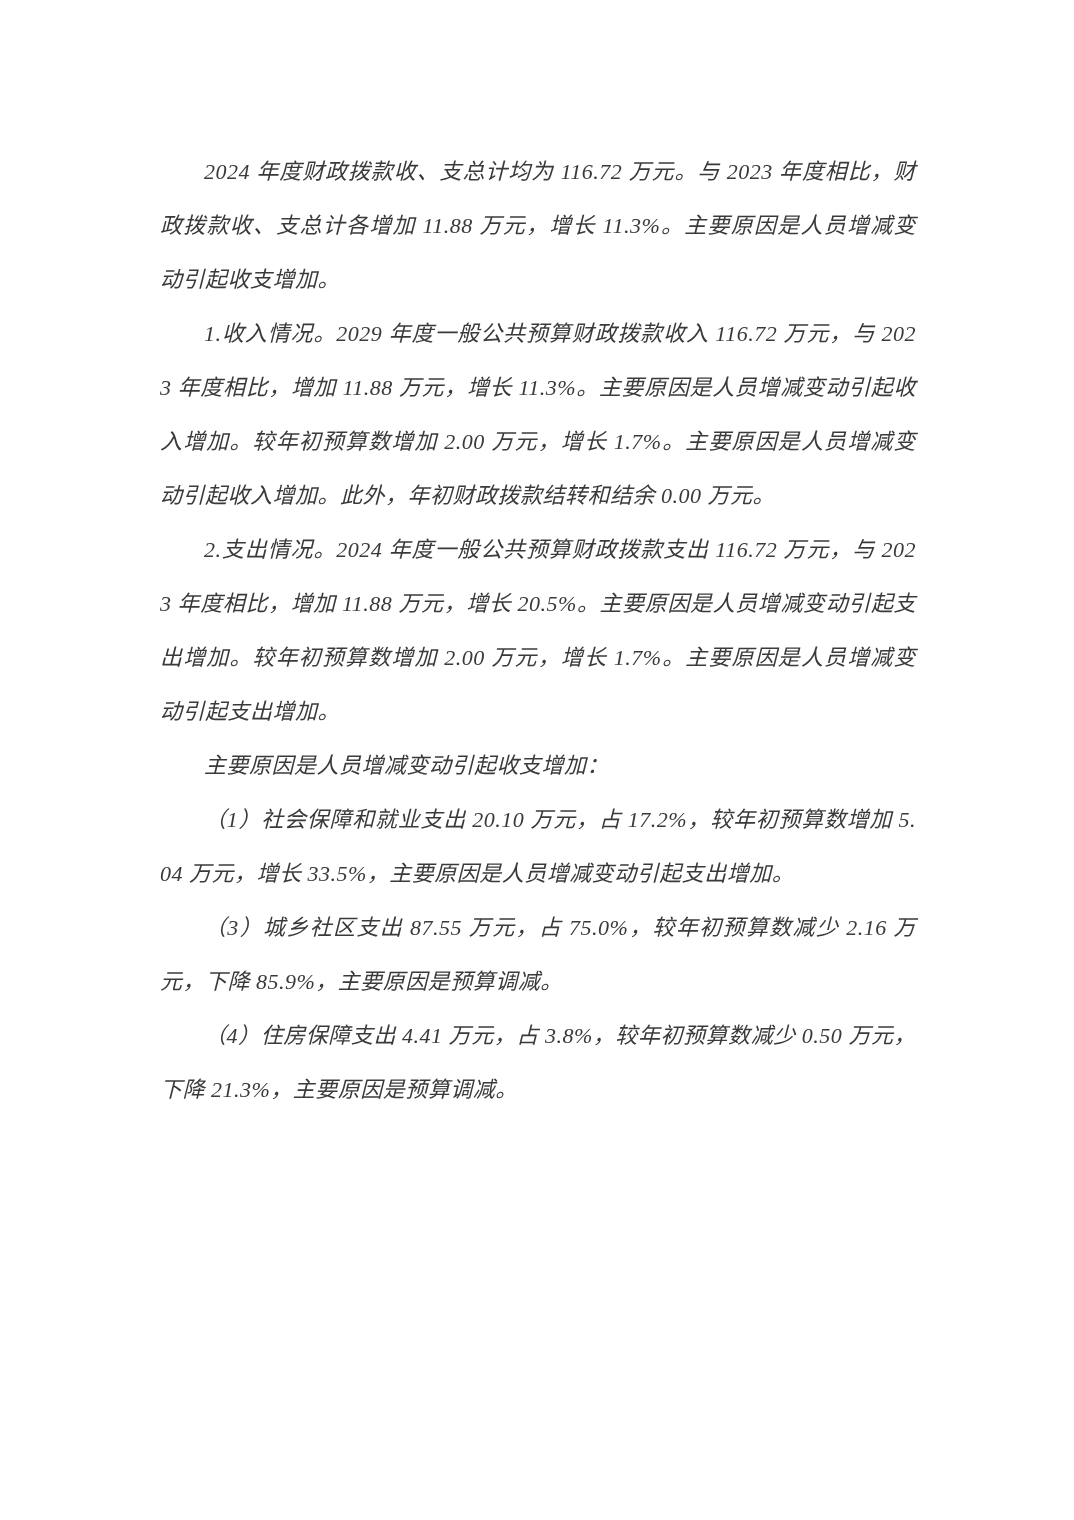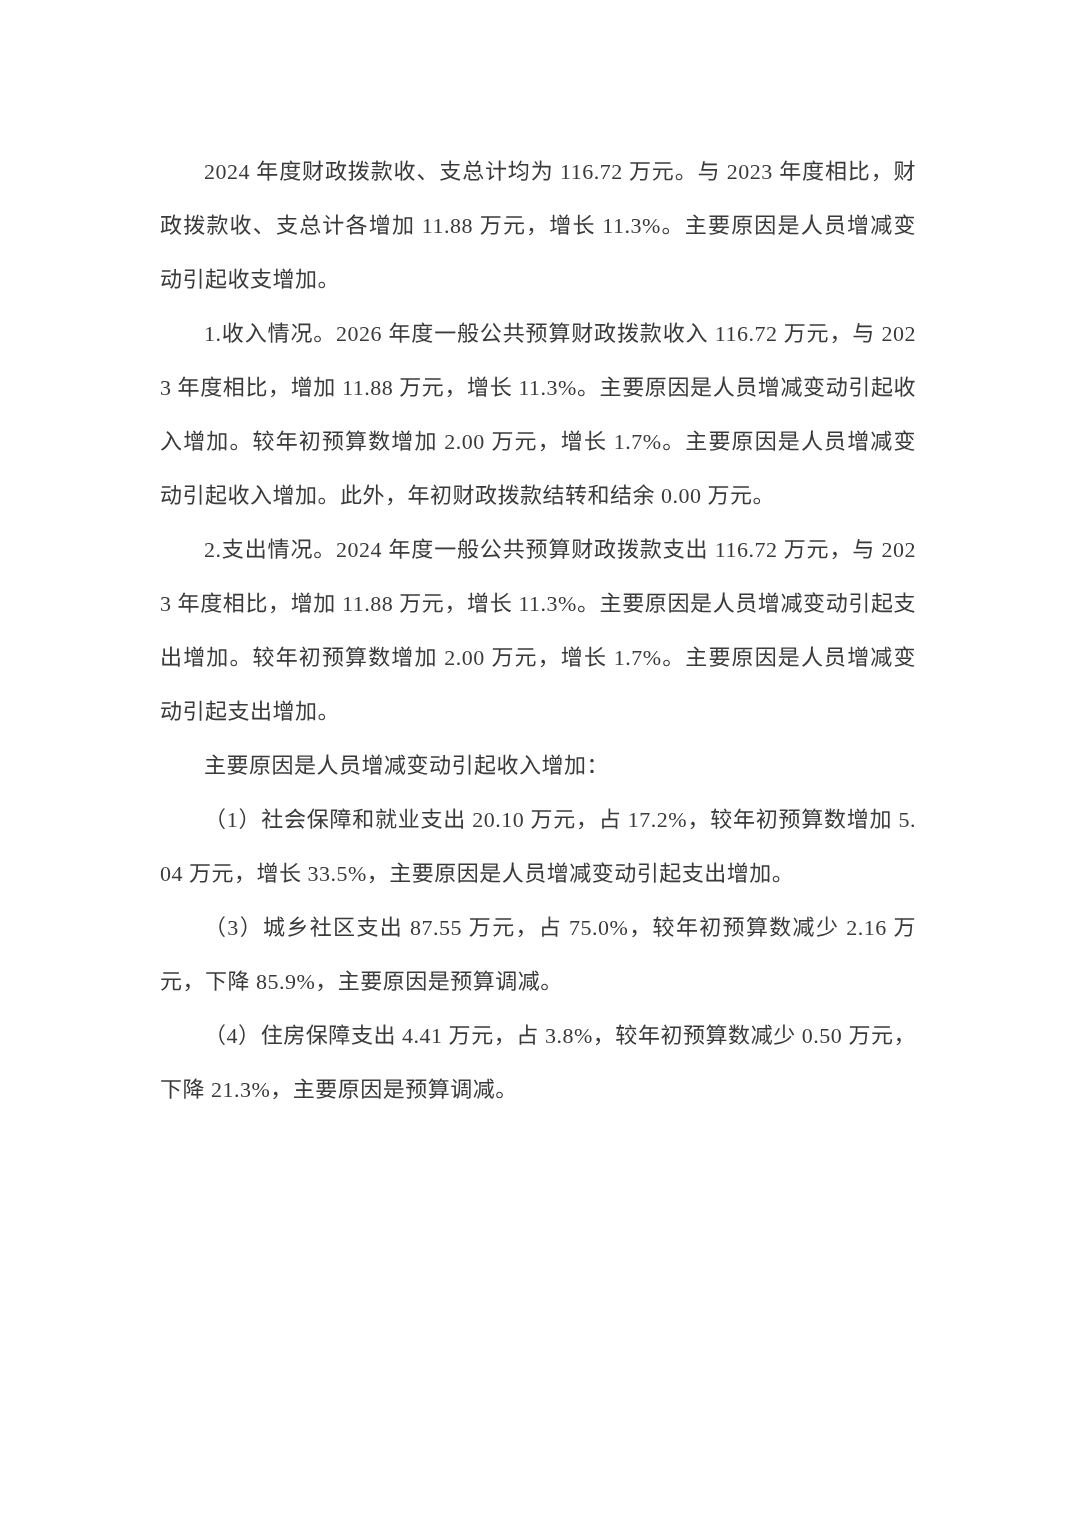--- a/index.html
+++ b/index.html
@@ -12,40 +12,41 @@
     height: 1520px;
     overflow: hidden;
     font-family: "Liberation Serif", "DejaVu Serif", serif;
   }
   .page {
     box-sizing: border-box;
     width: 1074px;
     height: 1520px;
     background: #ffffff;
     padding: 145px 158px 130px 160px;
+    font-style: italic;
   }
   .doc-body p {
     margin: 0;
     padding: 0;
     font-size: 22px;
     line-height: 54px;
     color: #3a3a3a;
     text-indent: 2em;
     text-align: justify;
     text-justify: inter-ideograph;
     letter-spacing: 0.5px;
     word-break: break-all;
   }
 </style>
 </head>
 <body>
 
 <div class="page">
   <div class="doc-body">
     <p>2024 年度财政拨款收、支总计均为 116.72 万元。与 2023 年度相比，财政拨款收、支总计各增加 11.88 万元，增长 11.3%。主要原因是人员增减变动引起收支增加。</p>
-    <p>1.收入情况。2026 年度一般公共预算财政拨款收入 116.72 万元，与 2023 年度相比，增加 11.88 万元，增长 11.3%。主要原因是人员增减变动引起收入增加。较年初预算数增加 2.00 万元，增长 1.7%。主要原因是人员增减变动引起收入增加。此外，年初财政拨款结转和结余 0.00 万元。</p>
-    <p>2.支出情况。2024 年度一般公共预算财政拨款支出 116.72 万元，与 2023 年度相比，增加 11.88 万元，增长 11.3%。主要原因是人员增减变动引起支出增加。较年初预算数增加 2.00 万元，增长 1.7%。主要原因是人员增减变动引起支出增加。</p>
-    <p>主要原因是人员增减变动引起收入增加：</p>
+    <p>1.收入情况。2029 年度一般公共预算财政拨款收入 116.72 万元，与 2023 年度相比，增加 11.88 万元，增长 11.3%。主要原因是人员增减变动引起收入增加。较年初预算数增加 2.00 万元，增长 1.7%。主要原因是人员增减变动引起收入增加。此外，年初财政拨款结转和结余 0.00 万元。</p>
+    <p>2.支出情况。2024 年度一般公共预算财政拨款支出 116.72 万元，与 2023 年度相比，增加 11.88 万元，增长 20.5%。主要原因是人员增减变动引起支出增加。较年初预算数增加 2.00 万元，增长 1.7%。主要原因是人员增减变动引起支出增加。</p>
+    <p>主要原因是人员增减变动引起收支增加：</p>
     <p>（1）社会保障和就业支出 20.10 万元，占 17.2%，较年初预算数增加 5.04 万元，增长 33.5%，主要原因是人员增减变动引起支出增加。</p>
     <p>（3）城乡社区支出 87.55 万元，占 75.0%，较年初预算数减少 2.16 万元，下降 85.9%，主要原因是预算调减。</p>
     <p>（4）住房保障支出 4.41 万元，占 3.8%，较年初预算数减少 0.50 万元，下降 21.3%，主要原因是预算调减。</p>
   </div>
 </div>
 
 </body></html>

